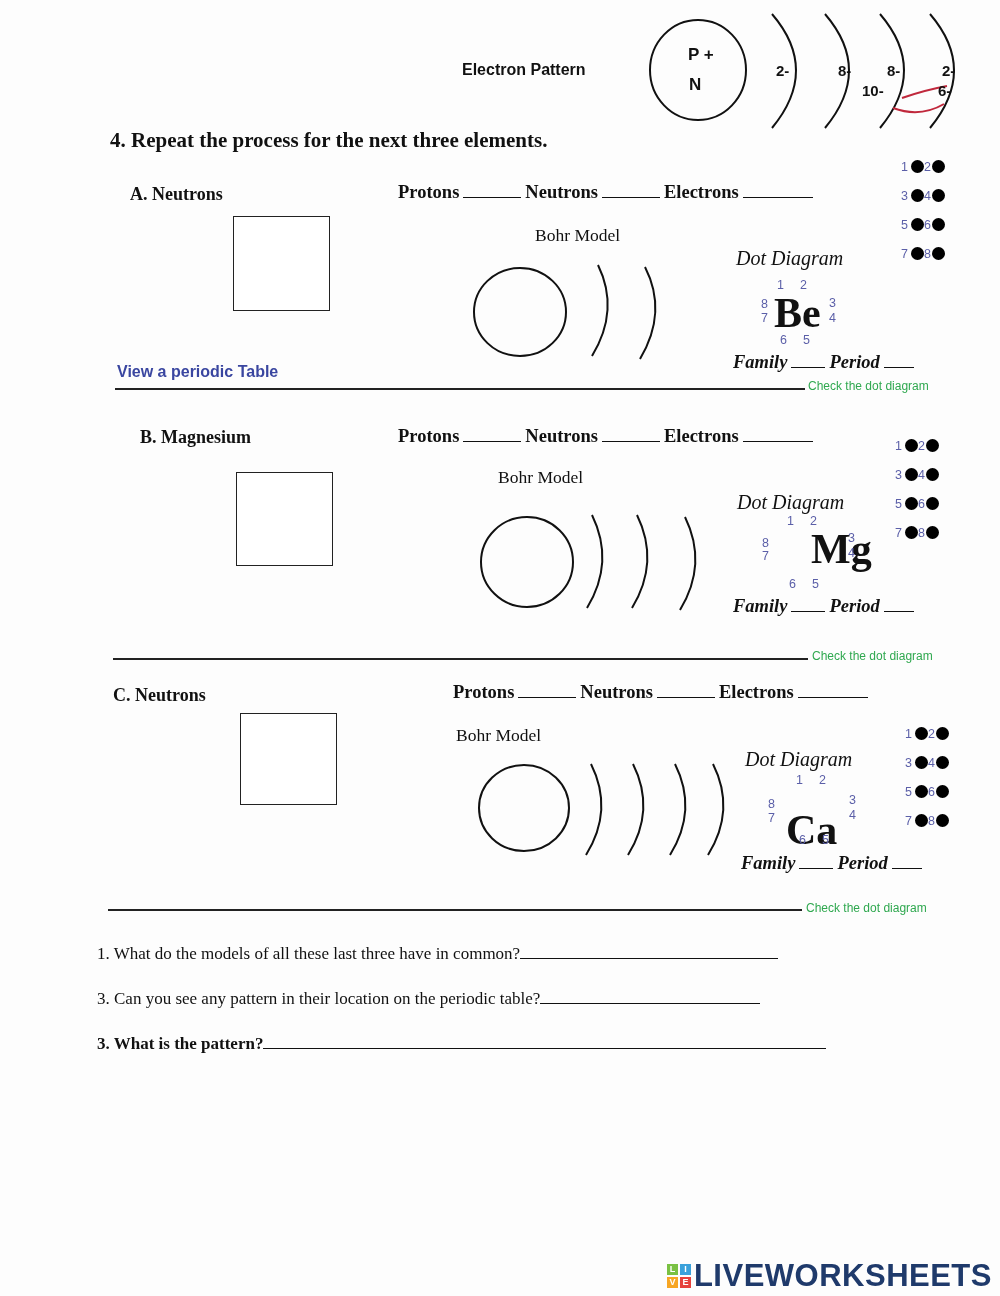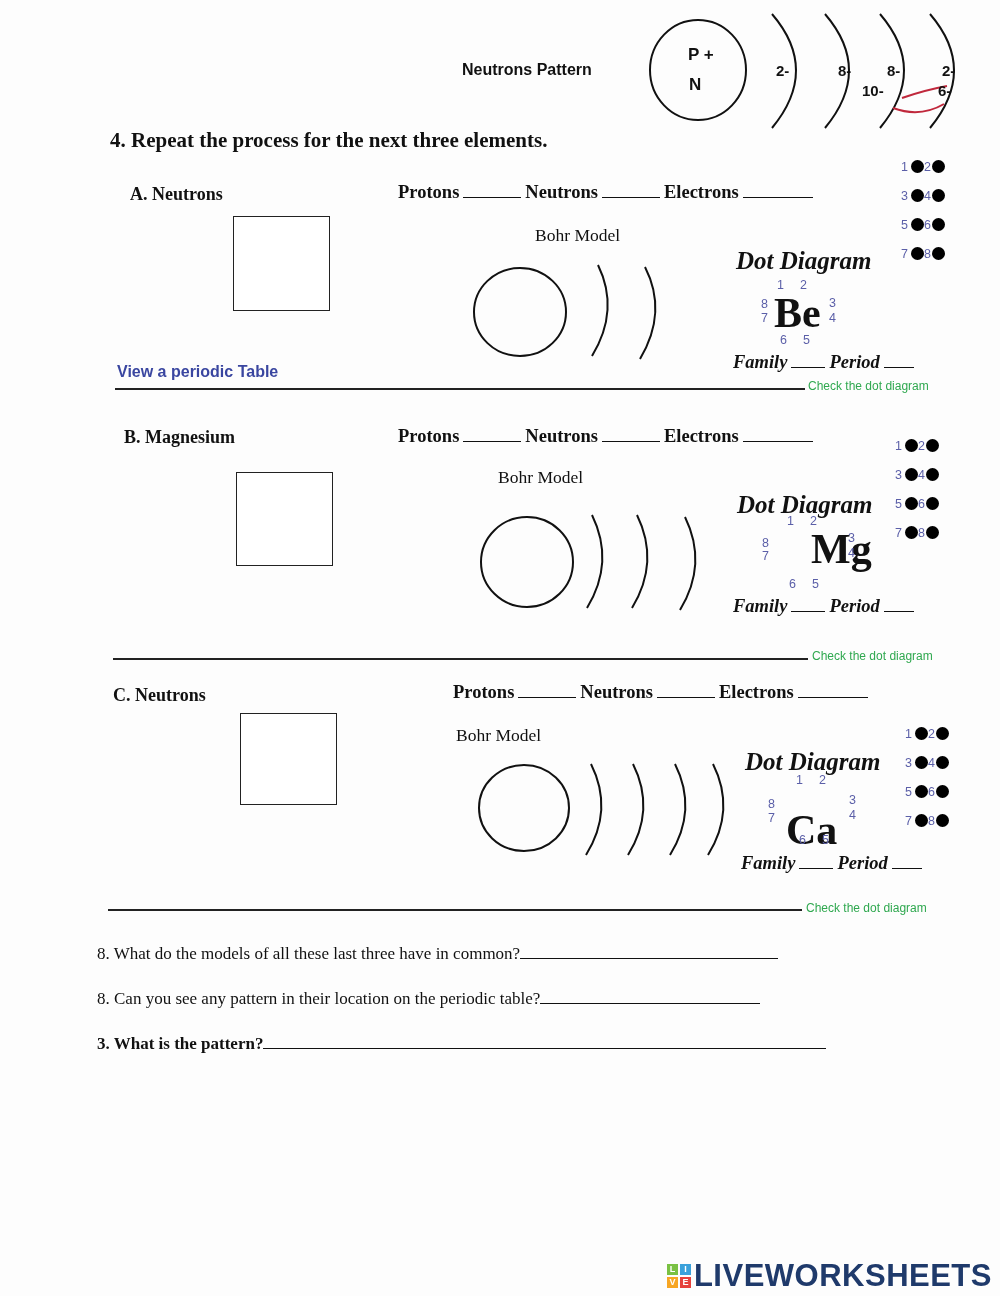--- a/index.html
+++ b/index.html
@@ -9,21 +9,21 @@
   .serif { font-family:"Liberation Serif", serif; }
   .bold { font-weight:bold; }
   .ep-label { left:462px; top:61px; font-size:16px; font-weight:bold; }
   .shell-num { font-size:15px; font-weight:bold; }
   .section-title { left:110px; top:128px; font-size:21px; font-weight:bold; }
   .el-name { font-size:18px; }
   .fields { font-size:18.5px; font-weight:bold; white-space:nowrap; }
   .blank { display:inline-block; border-bottom:1.8px solid #111; height:16px; vertical-align:baseline; margin:0 4px; }
   .box { border:1.6px solid #222; background:#fff; }
   .bohr-label { font-size:17.5px; }
-  .dot-title { font-style:italic; font-weight:bold; font-size:25px; }
+  .dot-title { font-style:italic; font-weight:normal; font-size:20px; }
   .symbol { font-weight:bold; font-size:42px; line-height:1; }
   .small-num { font-family:"Liberation Sans", sans-serif; font-size:12.5px; color:#5b5fa8; }
   .famper { font-style:italic; font-weight:bold; font-size:18.5px; white-space:nowrap; }
   .sep { height:2px; background:#222; }
   .check { font-family:"Liberation Sans", sans-serif; font-weight:normal; font-size:12px; color:#2fa84f; white-space:nowrap; cursor:pointer; }
   .link { font-family:"Liberation Sans", sans-serif; font-weight:bold; font-size:16px; color:#3a46a0; cursor:pointer; }
   .dotgrid { width:70px; }
   .dotrow { display:flex; align-items:center; height:29px; }
   .dn { font-family:"Liberation Sans", sans-serif; font-size:12.5px; color:#5b5fa8; width:12px; text-align:right; margin-right:3px; }
   .dn2 { width:auto; margin-right:1px; margin-left:0; }
@@ -31,21 +31,21 @@
   .question { font-size:17px; white-space:nowrap; }
   .qline { border-bottom:1.8px solid #111; display:inline-block; height:14px; vertical-align:baseline; }
   .logo { right:8px; top:1258px; display:flex; align-items:center; }
   .logo-text { font-family:"Liberation Sans", sans-serif; font-weight:bold; font-size:31px; color:#1f3a6b; letter-spacing:0.5px; }
   .logo-grid { display:grid; grid-template-columns:11px 11px; grid-gap:2px; margin-right:3px; }
   .logo-grid span { width:11px; height:11px; font-family:"Liberation Sans", sans-serif; font-size:9px; color:#fff; font-weight:bold; text-align:center; line-height:11px; }
 </style>
 </head>
 <body>
 
-<div class="abs sans ep-label">Neutrons Pattern</div>
+<div class="abs sans ep-label">Electron Pattern</div>
 
 <svg class="abs" style="left:640px;top:8px;" width="330" height="125">
   <ellipse cx="58" cy="62" rx="48" ry="50" fill="none" stroke="#111" stroke-width="2"></ellipse>
   <path d="M132 6 Q180 62 132 120" fill="none" stroke="#111" stroke-width="2"></path>
   <path d="M185 6 Q233 62 185 120" fill="none" stroke="#111" stroke-width="2"></path>
   <path d="M240 6 Q288 62 240 120" fill="none" stroke="#111" stroke-width="2"></path>
   <path d="M290 6 Q338 62 290 120" fill="none" stroke="#111" stroke-width="2"></path>
   <path d="M262 90 Q285 82 307 78" fill="none" stroke="#c0283c" stroke-width="2"></path>
   <path d="M253 100 Q280 110 304 96" fill="none" stroke="#c0283c" stroke-width="2"></path>
 </svg>
@@ -107,21 +107,21 @@
       <span class="dn">7</span>
       <span class="dot"></span>
       <span class="dn dn2">8</span>
       <span class="dot"></span>
     </div>
 </div>
 <div class="abs link" style="left:117px;top:363px;">View a periodic Table</div>
 <div class="abs sep" style="left:115px;top:388px;width:690px;"></div>
 <div class="abs check" style="left:808px;top:379px;">Check the dot diagram</div>
 
-<div class="abs serif bold el-name" style="left:124px;top:427px;">B. Magnesium</div>
+<div class="abs serif bold el-name" style="left:140px;top:427px;">B. Magnesium</div>
 <div class="abs fields" style="left:398px;top:425px;">
   <span>Protons</span><span class="blank" style="width:58px;"></span><span>Neutrons</span><span class="blank" style="width:58px;"></span><span>Electrons</span><span class="blank" style="width:70px;"></span>
 </div>
 <div class="abs box" style="left:236px;top:472px;width:95px;height:92px;"></div>
 <div class="abs bohr-label" style="left:498px;top:467px;">Bohr Model</div>
 <svg class="abs" style="left:475px;top:510px;" width="245" height="105">
   <ellipse cx="52" cy="52" rx="46" ry="45" fill="none" stroke="#111" stroke-width="2"></ellipse>
   <path d="M117 5 Q140 52 112 98" fill="none" stroke="#111" stroke-width="2"></path>
   <path d="M162 5 Q185 52 157 98" fill="none" stroke="#111" stroke-width="2"></path>
   <path d="M210 7 Q233 54 205 100" fill="none" stroke="#111" stroke-width="2"></path>
@@ -217,24 +217,24 @@
       <span class="dn">7</span>
       <span class="dot"></span>
       <span class="dn dn2">8</span>
       <span class="dot"></span>
     </div>
 </div>
 <div class="abs sep" style="left:108px;top:909px;width:694px;"></div>
 <div class="abs check" style="left:806px;top:901px;">Check the dot diagram</div>
 
 <div class="abs question" style="left:97px;top:944px;">
-  <span>8. What do the models of all these last three have in common?</span><span class="qline" style="width:258px;"></span>
+  <span>1. What do the models of all these last three have in common?</span><span class="qline" style="width:258px;"></span>
 </div>
 <div class="abs question" style="left:97px;top:989px;">
-  <span>8. Can you see any pattern in their location on the periodic table?</span><span class="qline" style="width:220px;"></span>
+  <span>3. Can you see any pattern in their location on the periodic table?</span><span class="qline" style="width:220px;"></span>
 </div>
 <div class="abs question bold" style="left:97px;top:1034px;">
   <span>3. What is the pattern?</span><span class="qline" style="width:563px;"></span>
 </div>
 
 <div class="abs logo">
   <div class="logo-grid">
     <span id="lg0" style="background: rgb(122, 193, 67);">L</span>
     <span id="lg1" style="background: rgb(58, 161, 219);">I</span>
     <span id="lg2" style="background: rgb(247, 166, 35);">V</span>

